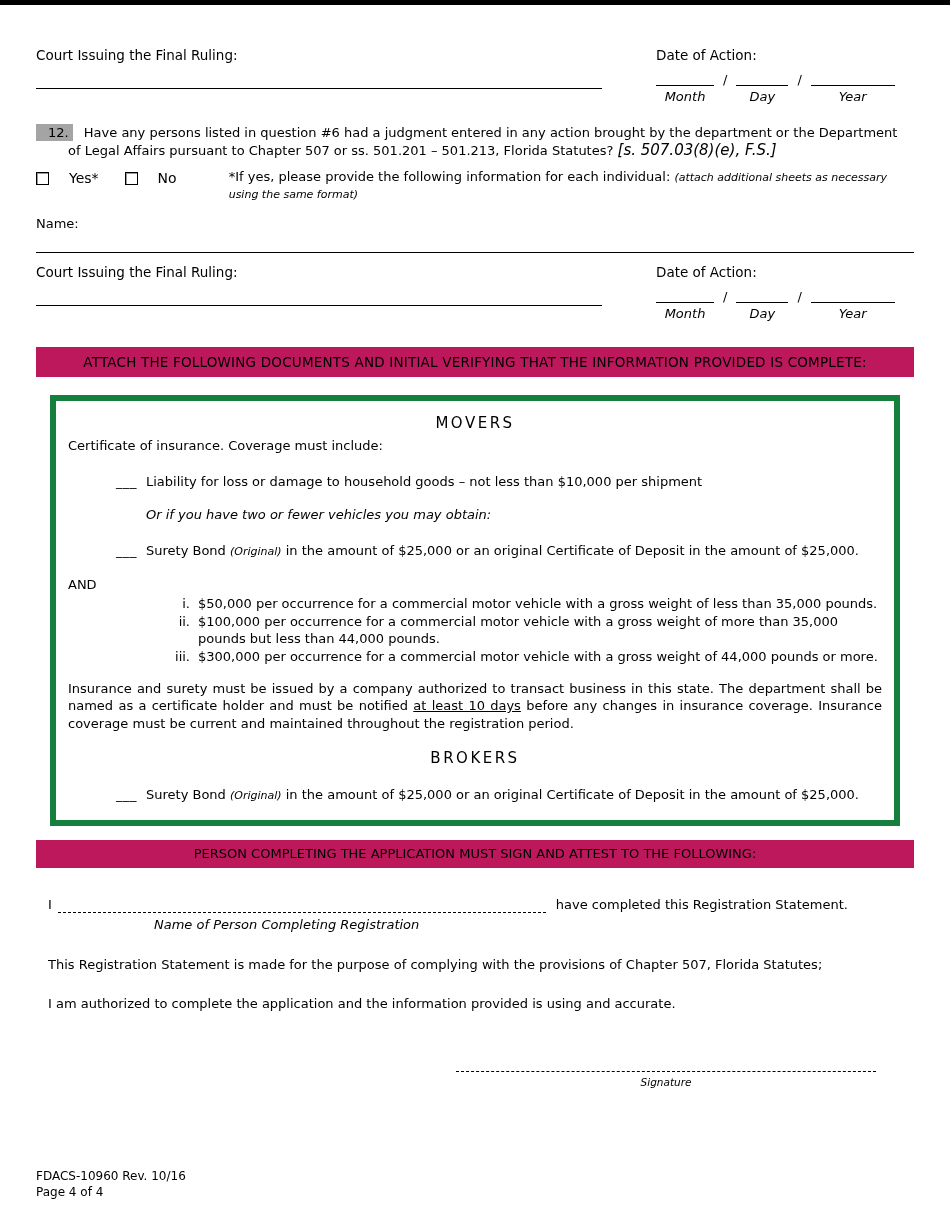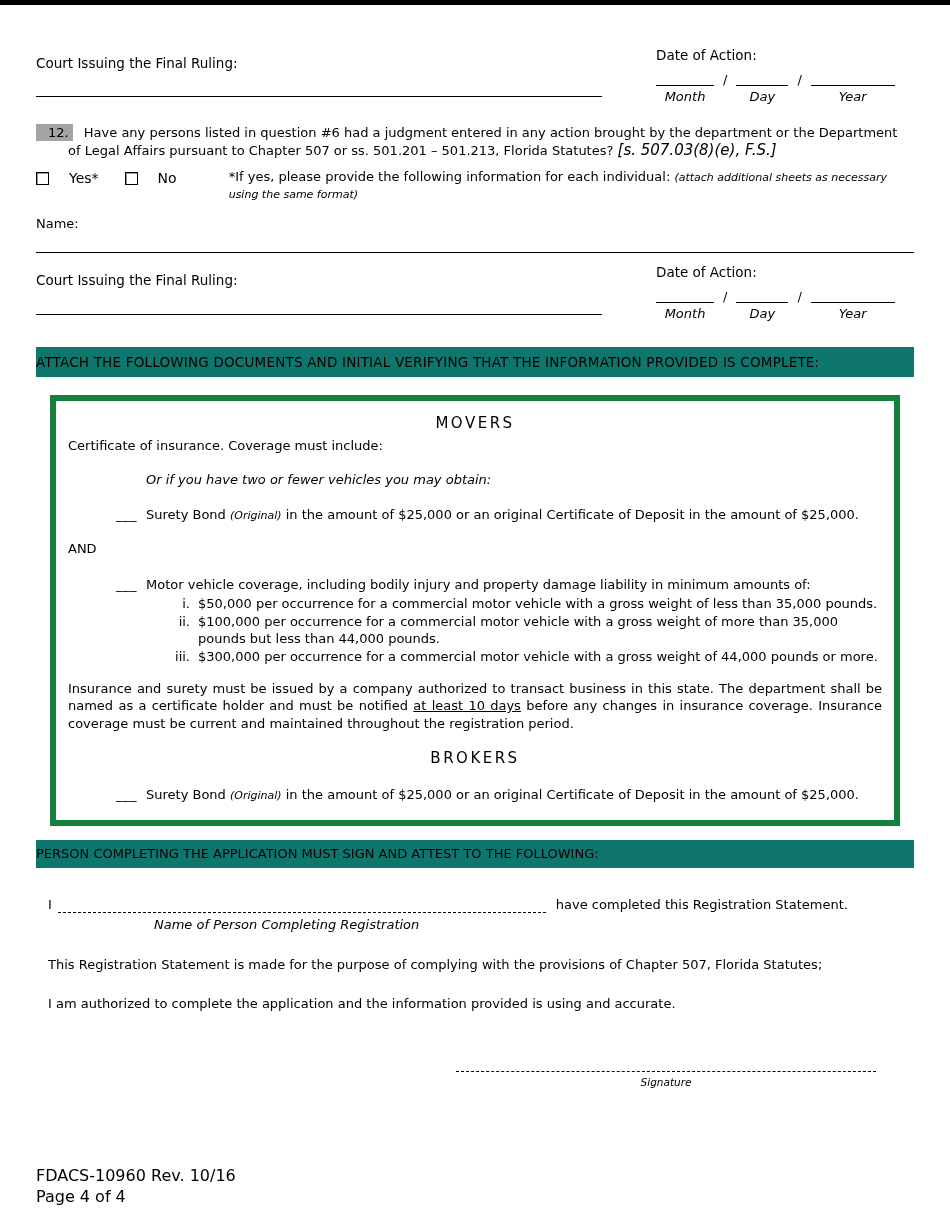--- a/index.html
+++ b/index.html
@@ -8,21 +8,21 @@
     background: #ffffff;
     color: #000;
     font-family: "DejaVu Sans", "Liberation Sans", sans-serif;
     font-size: 13px;
     line-height: 1.35;
   }
   .page { position: relative; width: 950px; height: 1230px; padding: 0 36px; box-sizing: border-box; overflow: hidden; }
   .top-bar { position: absolute; top: 0; left: 0; width: 950px; height: 5px; background: #000; }
 
   
-  .ruling-row { display: flex; justify-content: space-between; align-items: center; }
+  .ruling-row { display: flex; justify-content: space-between; align-items: flex-start; }
   .rb1 { padding-top: 46px; }
   .rb2 { margin-top: 10px; }
   .court-col { width: 566px; }
   .lbl { font-size: 13.5px; }
   .write-line { border-bottom: 1.3px solid #000; height: 24px; }
   .date-col { width: 258px; }
   .date-fields { display: flex; align-items: flex-start; margin-top: 8px; }
   .df { display: flex; flex-direction: column; align-items: center; }
   .blank { height: 13px; border-bottom: 1px solid #000; }
   .blank.m { width: 58px; }
@@ -38,21 +38,21 @@
   .statute { font-style: italic; font-size: 15px; }
   .answer-row { display: flex; align-items: flex-start; margin-top: 8px; }
   .cb-group { display: flex; align-items: center; margin-right: 26px; font-size: 14px; white-space: nowrap; gap: 15px; }
   .checkbox { width: 11px; height: 11px; border: 1.6px solid #000; margin-right: 5px; display: inline-block; box-shadow: inset 1px 1px 0 rgba(0,0,0,.4); }
   .if-yes { flex: 1; margin-left: 26px; line-height: 1.3; }
   .small-italic { font-style: italic; font-size: 11px; }
   .name-label { margin-top: 12px; }
   .name-line { border-bottom: 1.3px solid #000; height: 20px; }
 
   
-  .banner { background: #0f766e; text-align: left; white-space: nowrap; }
+  .banner { background: #be185d; text-align: center; white-space: nowrap; }
   .banner1 { margin-top: 24px; font-size: 13.5px; padding: 6px 0; letter-spacing: .2px; }
   .banner2 { margin-top: 14px; font-size: 13px; padding: 5px 0; }
 
   
   .doc-box { border: 6px solid #15803d; margin: 18px 14px 0; padding: 8px 12px 16px; line-height: 1.35; }
   .box-heading { text-align: center; font-size: 15px; letter-spacing: 2.5px; margin: 4px 0 4px; }
   .brokers-heading { margin-top: 16px; }
   .check-item { margin: 18px 0 0 48px; }
   .initials { margin-right: 9px; letter-spacing: .5px; }
   .or-line { font-style: italic; margin: 16px 0 0 78px; }
@@ -69,21 +69,21 @@
   .attest-line { display: flex; align-items: flex-end; }
   .i-prefix { margin-right: 6px; }
   .dashed-blank { width: 488px; border-bottom: 1.8px dashed #000; height: 14px; margin-right: 10px; flex: none; }
   .name-caption { font-style: italic; margin: 3px 0 0 106px; }
   .attest-para { margin-top: 22px; }
   .sig-block { width: 420px; margin: 46px 26px 0 auto; }
   .sig-line { border-bottom: 1.8px dashed #000; height: 12px; }
   .sig-caption { text-align: center; font-style: italic; font-size: 10.5px; margin-top: 3px; }
 
   
-  .footer { position: absolute; left: 36px; bottom: 22px; font-size: 16px; line-height: 1.35; }
+  .footer { position: absolute; left: 36px; bottom: 30px; font-size: 12px; line-height: 1.35; }
 </style>
 </head>
 <body>
 
 <div class="page">
   <div class="top-bar"></div>
 
   <div class="ruling-row rb1">
     <div class="court-col">
       <div class="lbl">Court Issuing the Final Ruling:</div>
@@ -159,32 +159,32 @@
       </div>
     </div>
   </div>
 
   <div class="banner banner1">ATTACH THE FOLLOWING DOCUMENTS AND INITIAL VERIFYING THAT THE INFORMATION PROVIDED IS COMPLETE:</div>
 
   <div class="doc-box">
     <div class="box-heading">MOVERS</div>
     <div class="cert-intro">Certificate of insurance.  Coverage must include:</div>
 
+    <div class="check-item">
+      <span class="initials">___</span><span>Liability for loss or damage to household goods – not less than $10,000 per shipment</span>
+    </div>
 
     <div class="or-line">Or if you have two or fewer vehicles you may obtain:</div>
 
     <div class="check-item">
       <span class="initials">___</span><span>Surety Bond </span><span class="small-italic">(Original)</span><span> in the amount of $25,000 or an original Certificate of Deposit in the amount of $25,000.</span>
     </div>
 
     <div class="and-line">AND</div>
 
-    <div class="check-item">
-      <span class="initials">___</span><span>Motor vehicle coverage, including bodily injury and property damage liability in minimum amounts of:</span>
-    </div>
 
     <div class="roman-list">
       <div class="roman-row">
         <span class="roman-marker">i.</span>
         <span class="roman-text">$50,000 per occurrence for a commercial motor vehicle with a gross weight of less than 35,000 pounds.</span>
       </div>
       <div class="roman-row">
         <span class="roman-marker">ii.</span>
         <span class="roman-text">$100,000 per occurrence for a commercial motor vehicle with a gross weight of more than 35,000 pounds but less than 44,000 pounds.</span>
       </div>

